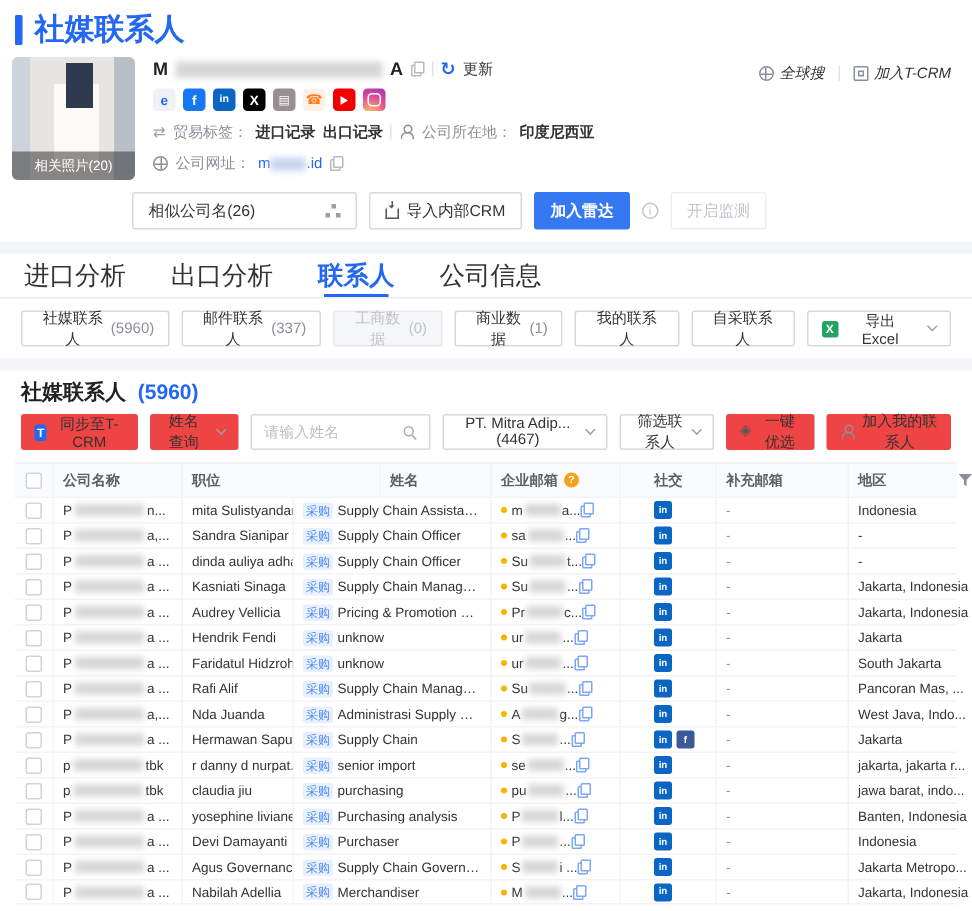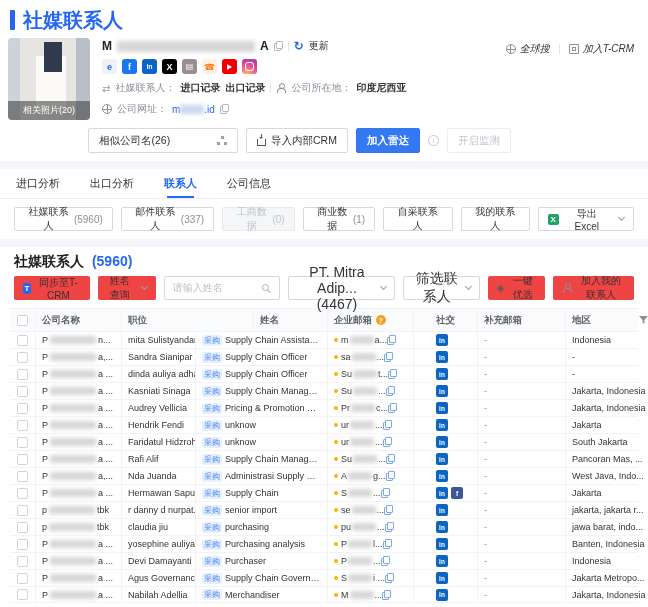--- a/index.html
+++ b/index.html
@@ -62,21 +62,21 @@
 .org-ic::before{content:"";position:absolute;top:0;left:4px;width:3px;height:3px;background:#9aa0a8;}
 .org-ic::after{content:"";position:absolute;bottom:0;left:0;width:3px;height:3px;background:#9aa0a8;box-shadow:7px 0 0 #9aa0a8;}
 .tray-ic{width:9px;height:7px;border:1px solid #555;border-top:none;position:relative;display:inline-block;margin-top:3px;}
 .tray-ic::before{content:"";position:absolute;left:3px;top:-5px;width:1px;height:4px;background:#555;}
 .tray-ic::after{content:"";position:absolute;left:1px;top:-2px;border:2px solid transparent;border-top:2px solid #555;}
 .info-ic{width:11px;height:11px;border:1px solid #c3c7cd;color:#c3c7cd;border-radius:50%;font-size:8px;display:inline-flex;align-items:center;justify-content:center;flex:none;cursor:pointer;}
 .info-ic::before{content:"i";}
 .band{height:8px;background:#f3f5f8;}
 
 .tabs{display:flex;gap:30px;padding:0 16px;border-bottom:1px solid #e9ebf0;height:30px;align-items:center;}
-.tab{font-size:11px;color:#333;height:100%;display:inline-flex;align-items:center;position:relative;cursor:pointer;}
+.tab{font-size:17px;color:#333;height:100%;display:inline-flex;align-items:center;position:relative;cursor:pointer;}
 .tab.active{color:#2468f2;font-weight:bold;}
 .tab.active::after{content:"";position:absolute;bottom:0;left:8%;right:8%;height:2px;background:#2468f2;}
 
 .filter-row{display:flex;align-items:center;gap:8px;padding:8px 14px;}
 .fbtn{border:1px solid #d9d9d9;border-radius:2px;height:24px;padding:0 9px;display:inline-flex;align-items:center;gap:1px;background:#fff;font-size:10px;color:#333;}
 .fbtn .cnt{color:#8b8f96;}
 .fbtn.disabled{background:#f5f6f8;color:#bfc3c9;border-color:#e7e9ee;cursor:default;}
 .fbtn.disabled .cnt{color:#bfc3c9;}
 .export{margin-left:auto;gap:5px;}
 .xls-ic{width:11px;height:11px;background:#21a463;border-radius:2px;color:#fff;font-size:8px;font-weight:bold;display:inline-flex;align-items:center;justify-content:center;}
@@ -87,21 +87,21 @@
 .count{color:#2468f2;margin-left:4px;}
 .toolbar{display:flex;align-items:center;gap:8px;padding:0 14px 8px;}
 .chip{background:#ef4444;border-radius:2px;height:24px;padding:0 9px;display:inline-flex;align-items:center;gap:5px;font-size:10px;color:#333;}
 .t-ic{width:11px;height:11px;background:#2468f2;border-radius:2px;color:#fff;font-weight:bold;font-size:8px;display:inline-flex;align-items:center;justify-content:center;}
 .t-ic::before{content:"T";}
 .tb-input{display:flex;align-items:center;border:1px solid #d9d9d9;border-radius:2px;height:24px;width:150px;padding:0 8px;justify-content:space-between;background:#fff;cursor:text;}
 .placeholder{color:#bfbfbf;}
 .mag{width:9px;height:9px;position:relative;flex:none;}
 .mag::before{content:"";position:absolute;width:5px;height:5px;border:1px solid #a7adb5;border-radius:50%;left:0;top:0;}
 .mag::after{content:"";position:absolute;width:4px;height:1px;background:#a7adb5;transform:rotate(45deg);left:5px;top:7px;}
-.tb-select{border:1px solid #d9d9d9;border-radius:2px;height:24px;padding:0 8px;display:inline-flex;align-items:center;justify-content:space-between;background:#fff;font-size:14px;color:#333;}
+.tb-select{border:1px solid #d9d9d9;border-radius:2px;height:24px;padding:0 8px;display:inline-flex;align-items:center;justify-content:space-between;background:#fff;font-size:10px;color:#333;}
 .sel-company{width:138px;}
 .gem-ic{color:#555;font-size:10px;line-height:10px;}
 .gem-ic::before{content:"◈";}
 
 .table{margin:0 10px;}
 .thead{display:flex;background:#fafbfc;height:23px;align-items:stretch;border-top:1px solid #f0f1f4;font-size:9.5px;color:#5c6066;font-weight:bold;}
 .tcell{padding:0 6px;display:flex;align-items:center;border-right:1px solid #f1f3f6;overflow:hidden;white-space:nowrap;}
 .c-check{width:26px;justify-content:center;padding:0;flex:none;}
 .c-company{width:86px;flex:none;}
 .c-name{width:74px;flex:none;}
@@ -154,21 +154,21 @@
           <span class="hsoc hs-facebook"></span>
           <span class="hsoc hs-linkedin"></span>
           <span class="hsoc hs-x"></span>
           <span class="hsoc hs-blog"></span>
           <span class="hsoc hs-phone"></span>
           <span class="hsoc hs-youtube"></span>
           <span class="hsoc hs-instagram"></span>
         </div>
       <div class="meta-row">
         <span class="swap-ic">⇄</span>
-        <span>社媒联系人：</span>
+        <span>贸易标签：</span>
         <span class="mv">进口记录</span>
         <span class="mv">出口记录</span>
         <span class="vline"></span>
         <span class="person-ic"></span>
         <span>公司所在地：</span>
         <span class="mv">印度尼西亚</span>
       </div>
       <div class="meta-row">
         <span class="ring-ic"></span>
         <span>公司网址：</span>
@@ -227,24 +227,24 @@
       </button>
     <button class="fbtn disabled">
         <span>工商数据</span>
         <span class="cnt">(0)</span>
       </button>
     <button class="fbtn">
         <span>商业数据</span>
         <span class="cnt">(1)</span>
       </button>
     <button class="fbtn">
-        <span>自采联系人</span>
+        <span>我的联系人</span>
       </button>
     <button class="fbtn">
-        <span>我的联系人</span>
+        <span>自采联系人</span>
       </button>
     <button class="fbtn export">
       <span class="xls-ic"></span>
       <span>导出 Excel</span>
       <span class="chev"></span>
     </button>
   </div>
 
   <div class="band"></div>
 
@@ -633,21 +633,21 @@
         </div>
         <div class="trow">
           <span class="tcell c-check">
             <span class="cb"></span>
           </span>
           <span class="tcell c-company">
             <span>P</span>
             <span class="blur blur-co"></span>
             <span>a ...</span>
           </span>
-          <span class="tcell c-name">yosephine auliya</span>
+          <span class="tcell c-name">yosephine liviane</span>
           <span class="tcell c-pos">
             <span class="tag">采购</span>
             <span class="pos-txt">Purchasing analysis</span>
           </span>
           <span class="tcell c-email">
             <span class="dot"></span>
             <span>P</span>
             <span class="blur blur-em"></span>
             <span>l...</span>
             <span class="copy-ic copy-blue"></span>

